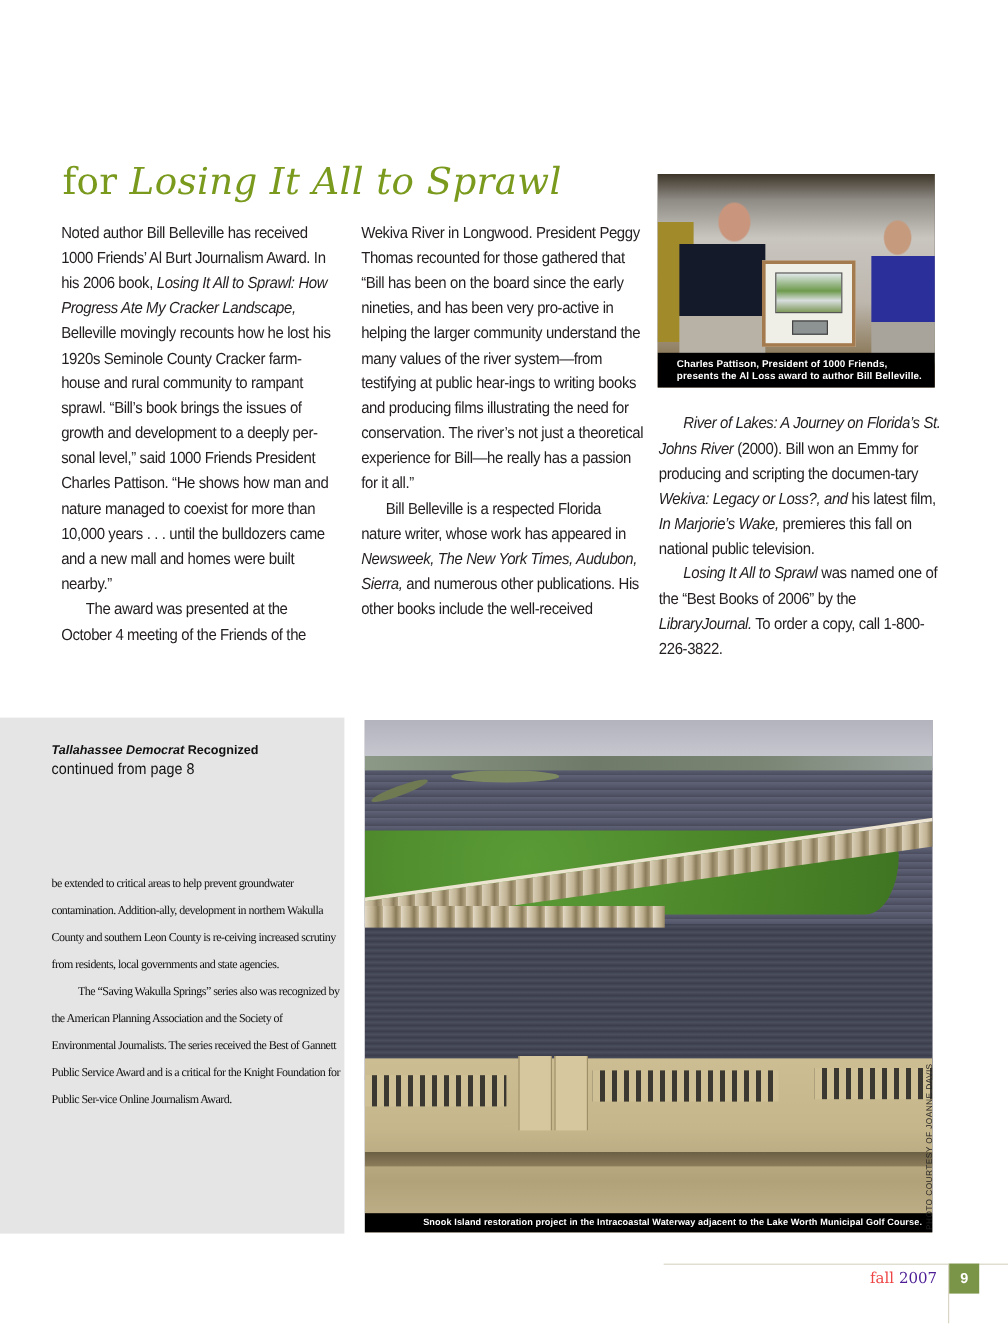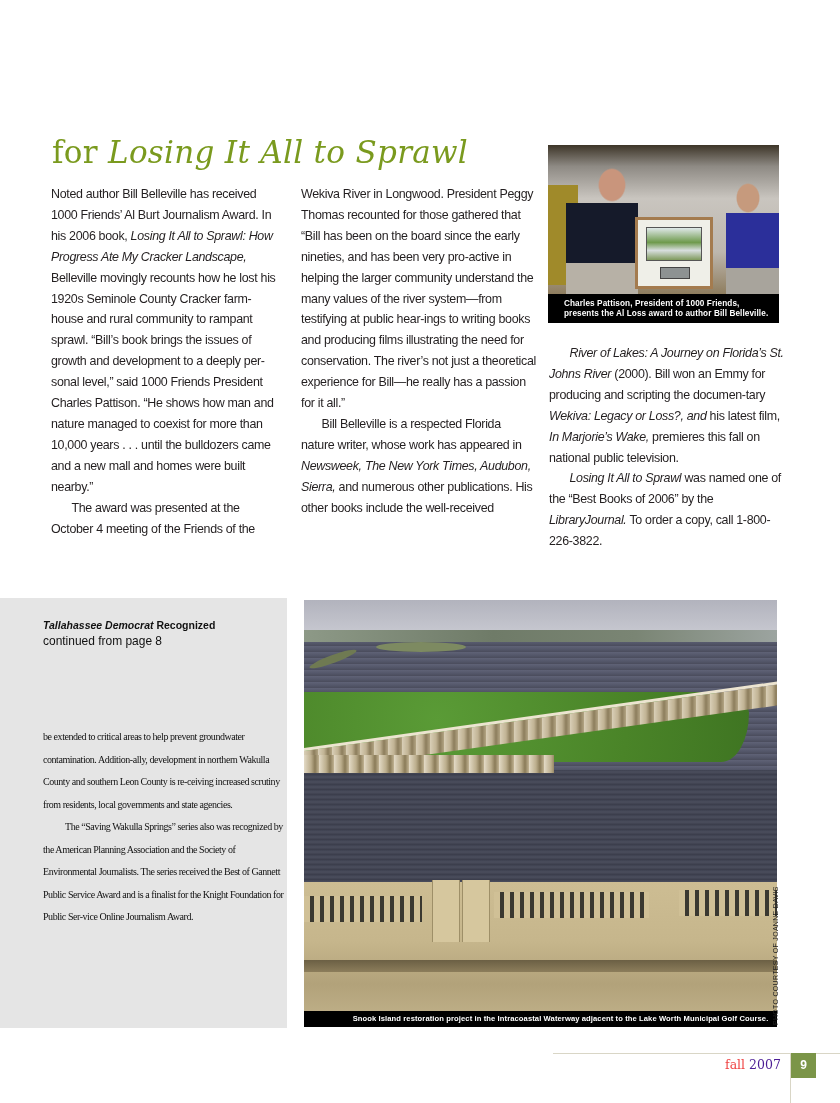--- a/index.html
+++ b/index.html
@@ -154,21 +154,21 @@
 <div class="col" id="col3">
   <p class="indent"><i>River of Lakes: A Journey on Florida’s St. Johns River</i><span> (2000). Bill won an Emmy for producing and scripting the documen-tary </span><i>Wekiva: Legacy or Loss?, and</i><span> his latest film, </span><i>In Marjorie’s Wake,</i><span> premieres this fall on national public television.</span></p>
   <p class="indent"><i>Losing It All to Sprawl</i><span> was named one of the “Best Books of 2006” by the </span><i>LibraryJournal.</i><span> To order a copy, call 1-800-226-3822.</span></p>
 </div>
 
 <aside class="sidebar">
   <div class="kicker"><i>Tallahassee Democrat</i><span> Recognized</span></div>
   <div class="cont">continued from page 8</div>
   <div class="body">
     <p>be extended to critical areas to help prevent groundwater contamination. Addition-ally, development in northern Wakulla County and southern Leon County is re-ceiving increased scrutiny from residents, local governments and state agencies.</p>
-    <p class="indent">The “Saving Wakulla Springs” series also was recognized by the American Planning Association and the Society of Environmental Journalists. The series received the Best of Gannett Public Service Award and is a finalist for the Knight Foundation for Public Ser-vice Online Journalism Award.</p>
+    <p class="indent">The “Saving Wakulla Springs” series also was recognized by the American Planning Association and the Society of Environmental Journalists. The series received the Best of Gannett Public Service Award and is a critical for the Knight Foundation for Public Ser-vice Online Journalism Award.</p>
   </div>
 </aside>
 
 <div class="photo-main">
   <div class="sky"></div>
   <div class="water"></div>
   <div class="shore"></div>
   <div class="islet1"></div>
   <div class="islet2"></div>
   <div class="water-deep"></div>

